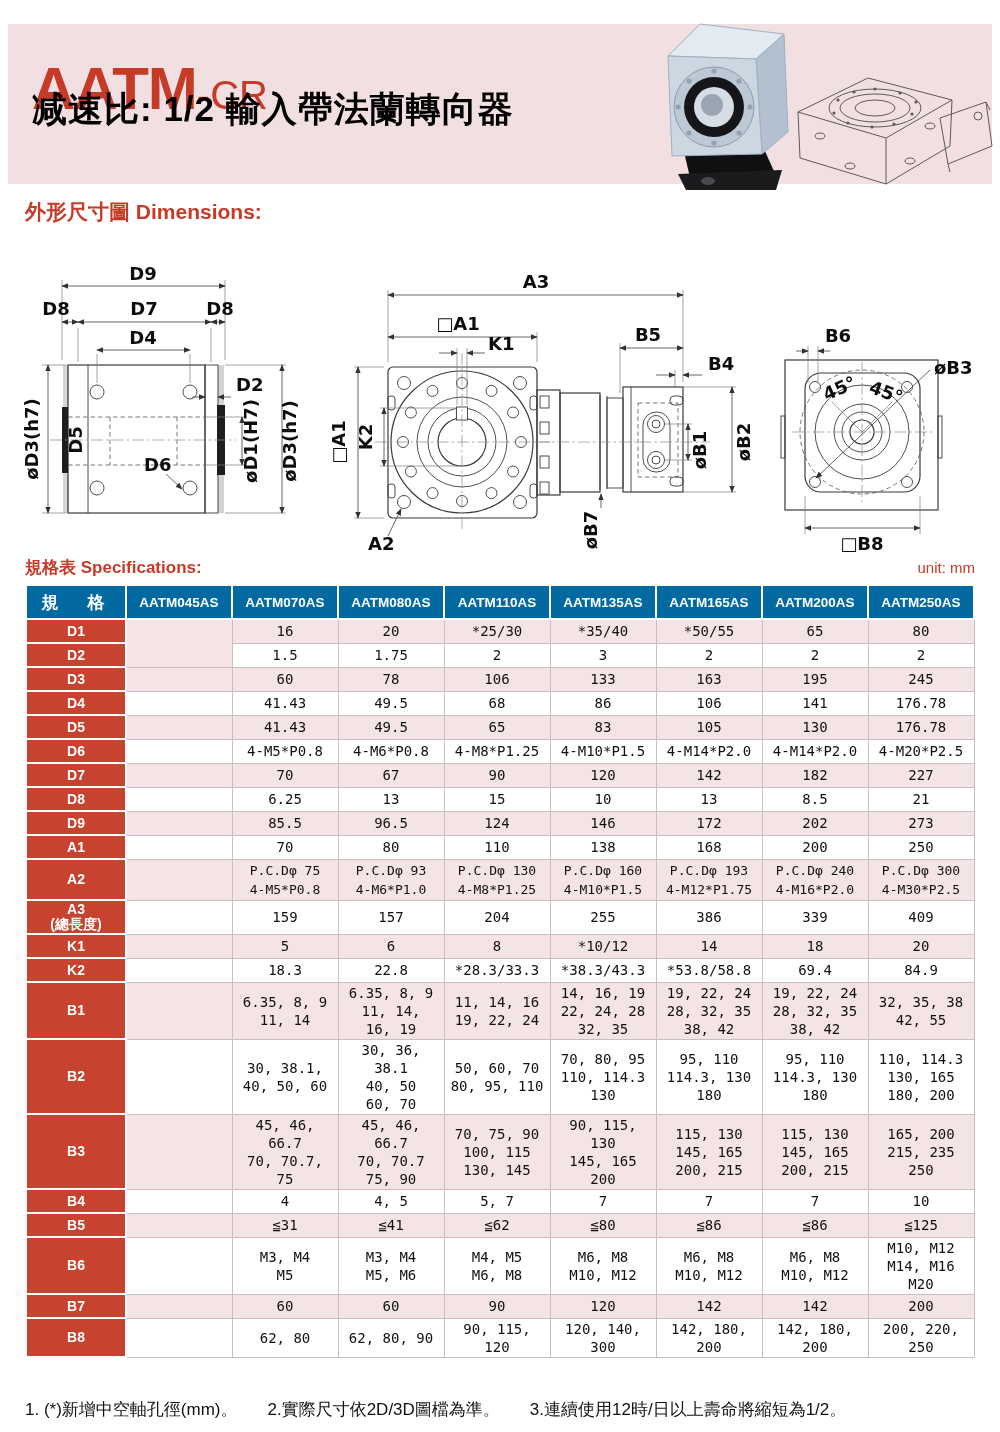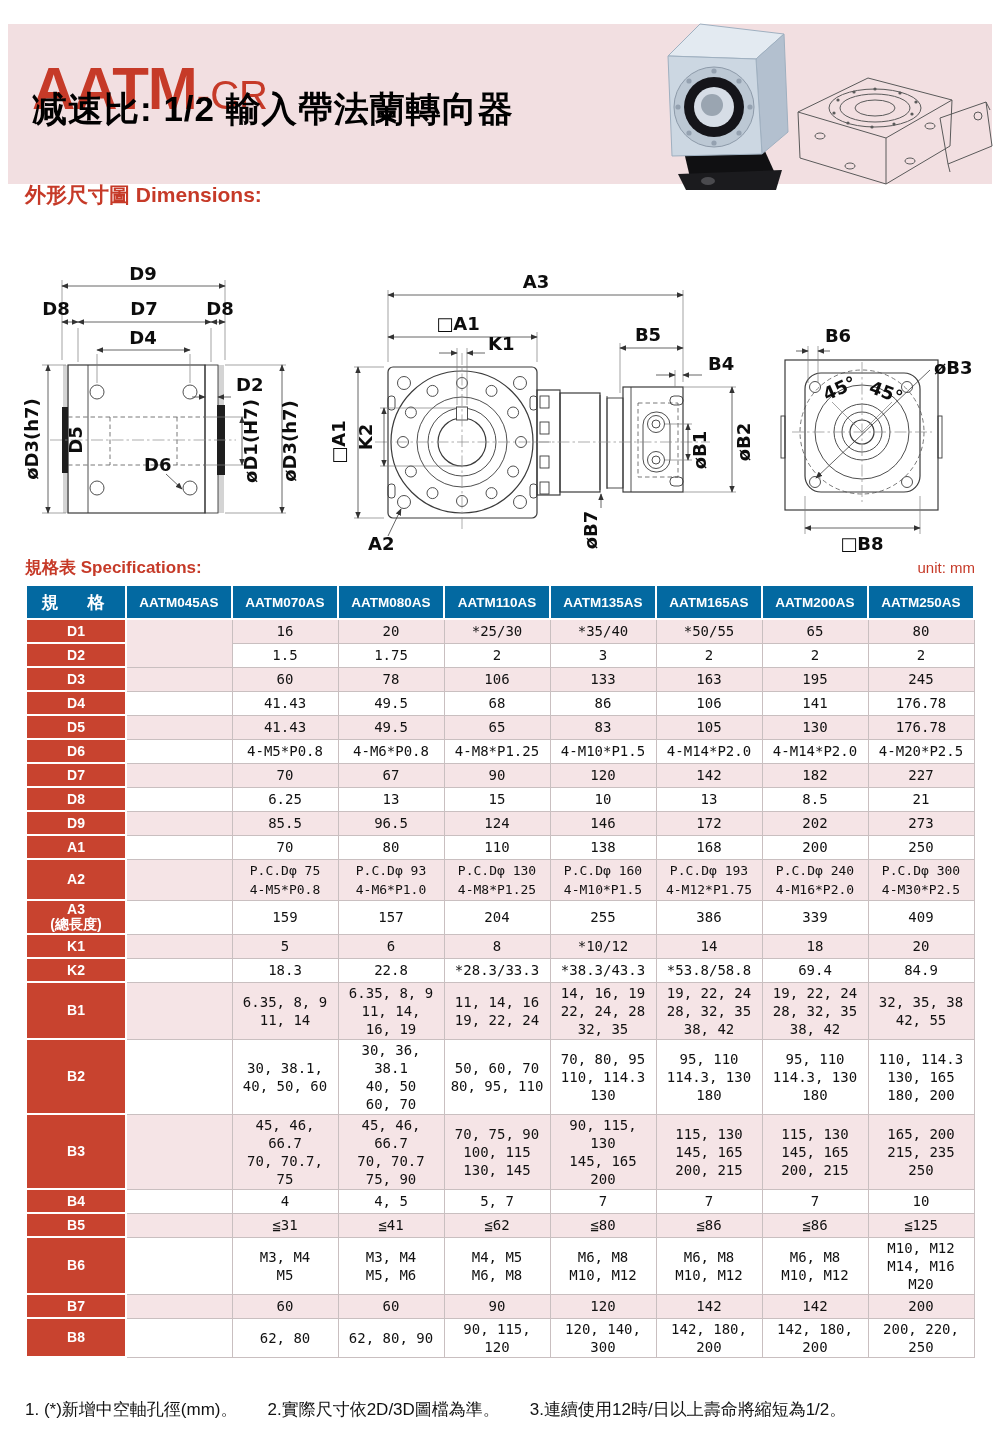--- a/index.html
+++ b/index.html
@@ -8,21 +8,21 @@
   
   .banner{position:absolute;left:8px;top:24px;width:984px;height:160px;background:#f2dfe1;}
   .t1{position:absolute;left:24px;top:30px;display:flex;align-items:baseline;color:#c63a28;white-space:nowrap;}
   .t1 .model{font-size:60px;font-weight:bold;letter-spacing:-1px;}
   .t1 .suffix{font-size:40px;font-weight:normal;}
   .t1 .cn{font-size:44px;font-weight:bold;margin-left:14px;letter-spacing:1px;}
   .t2{position:absolute;left:24px;top:62px;font-size:35px;font-weight:bold;color:#000000;letter-spacing:1px;white-space:nowrap;}
   .product-photo{position:absolute;left:648px;top:-20px;}
   .product-wire{position:absolute;left:782px;top:42px;}
   
-  .dim-heading{position:absolute;left:25px;top:181px;font-size:21px;font-weight:bold;color:#c63a28;}
+  .dim-heading{position:absolute;left:25px;top:198px;font-size:21px;font-weight:bold;color:#c63a28;}
   .spec-heading{position:absolute;left:25px;top:556px;font-size:17px;font-weight:bold;color:#c63a28;}
   .unit{position:absolute;right:25px;top:559px;font-size:15px;color:#c63a28;}
   
   .diagram{position:absolute;left:20px;top:250px;}
   .ol{fill:none;stroke:#3b3b3b;stroke-width:1.2;}
   .ol2{fill:none;stroke:#3b3b3b;stroke-width:.9;}
   .dim{stroke:#3f3f3f;stroke-width:.8;fill:none;}
   .ext{stroke:#7c7c7c;stroke-width:.7;fill:none;}
   .cl{stroke:#8a8a8a;stroke-width:.7;stroke-dasharray:12 3 2.5 3;fill:none;}
   .hid{stroke:#565656;stroke-width:.8;stroke-dasharray:4.5 3;fill:none;}

